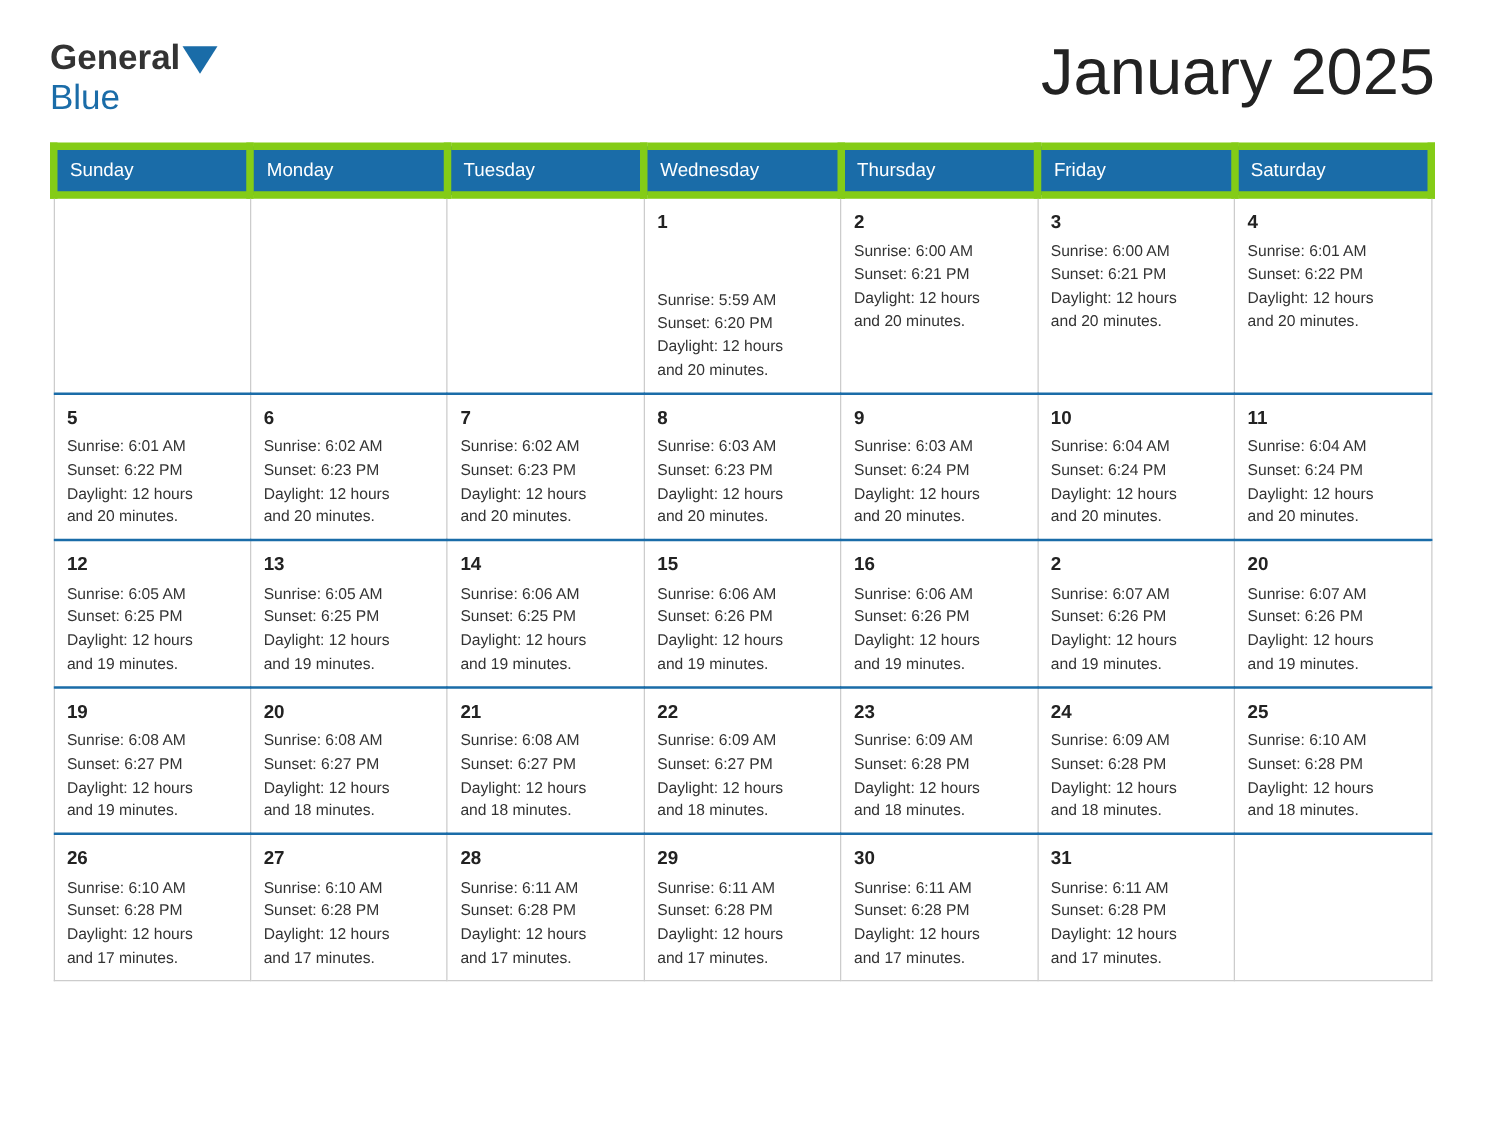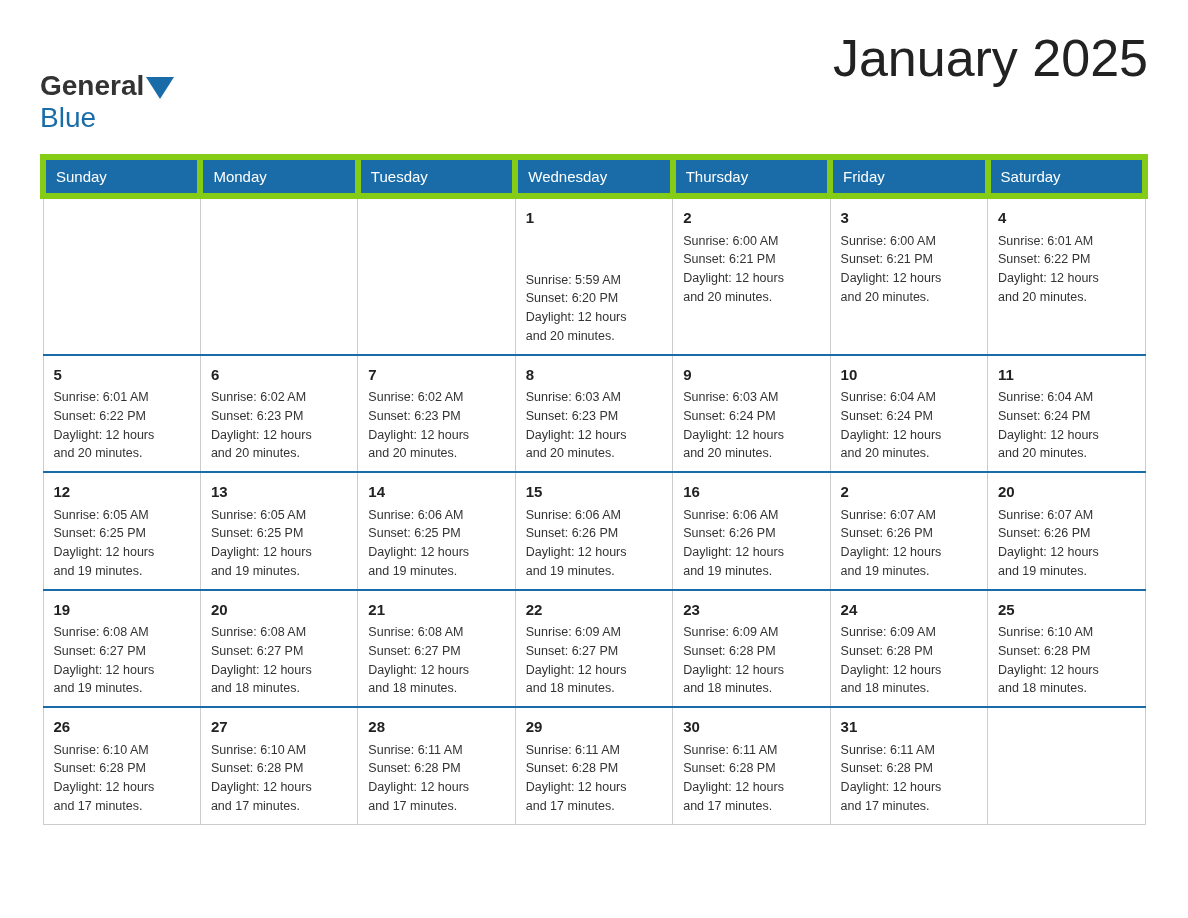--- a/index.html
+++ b/index.html
@@ -12,21 +12,20 @@
     }
     .header {
       display: flex;
       justify-content: space-between;
       align-items: flex-start;
       margin-bottom: 20px;
     }
     .logo {
       display: flex;
       align-items: center;
-      margin-top: 40px;
     }
     .logo-text-general {
       font-size: 28px;
       font-weight: bold;
       color: #333;
     }
     .logo-text-blue {
       font-size: 28px;
       font-weight: normal;
       color: #1a6ca8;

